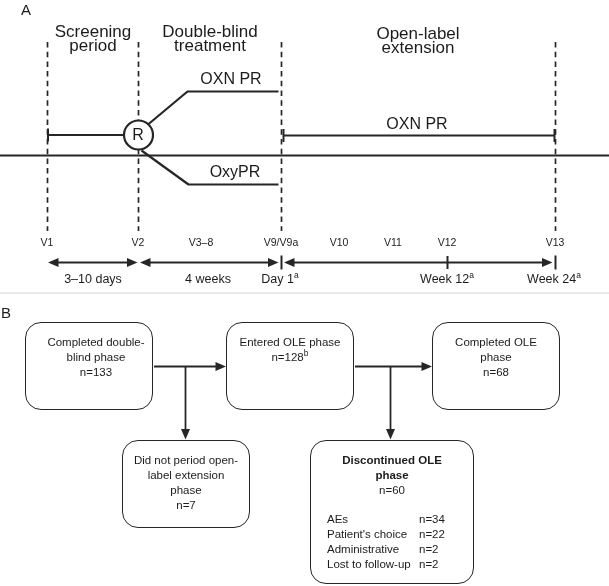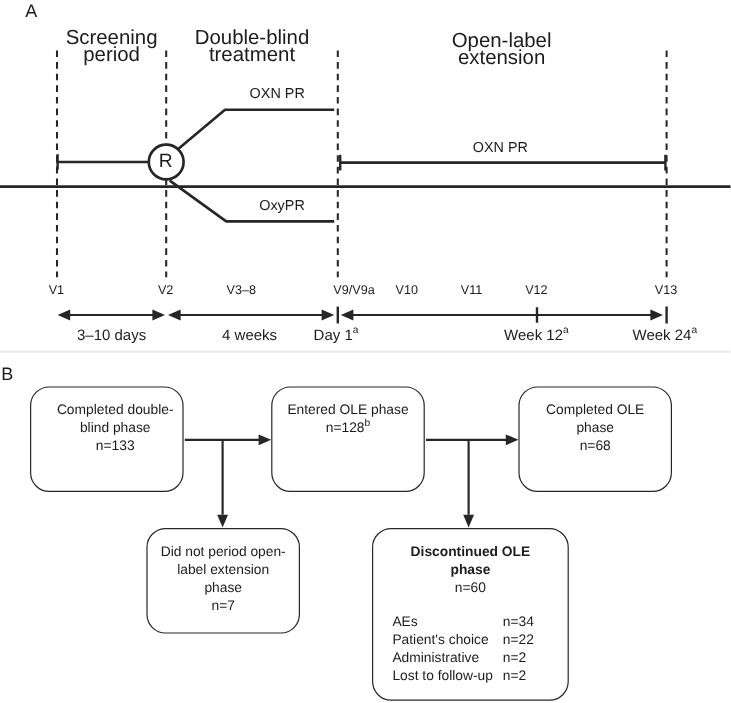--- a/index.html
+++ b/index.html
@@ -20,21 +20,21 @@
   }
   svg.linework { position: absolute; left: 0; top: 0; }
   .phase-label {
     font-size: 17px;
     line-height: 13.5px;
     text-align: center;
     transform: translateX(-50%);
     white-space: normal;
   }
   .arm-label {
-    font-size: 12px;
+    font-size: 16px;
     line-height: 13px;
     transform: translateX(-50%);
     white-space: nowrap;
   }
   .r-label {
     font-size: 16px;
     line-height: 16px;
     transform: translate(-50%, -50%);
   }
   .visit-label {
@@ -139,21 +139,21 @@
 
   <div class="abs arm-label" style="left:231px; top:72px;">OXN PR</div>
   <div class="abs arm-label" style="left:235px; top:165px;">OxyPR</div>
   <div class="abs arm-label" style="left:417px; top:117px;">OXN PR</div>
 
   <div class="abs r-label" style="left:138px; top:135px;">R</div>
 
   <div class="abs visit-label" style="left:47px;  top:236px;">V1</div>
   <div class="abs visit-label" style="left:138px; top:236px;">V2</div>
   <div class="abs visit-label" style="left:201px; top:236px;">V3–8</div>
-  <div class="abs visit-label" style="left:295px; top:236px;">V9/V9a</div>
+  <div class="abs visit-label" style="left:281px; top:236px;">V9/V9a</div>
   <div class="abs visit-label" style="left:339px; top:236px;">V10</div>
   <div class="abs visit-label" style="left:393px; top:236px;">V11</div>
   <div class="abs visit-label" style="left:447px; top:236px;">V12</div>
   <div class="abs visit-label" style="left:555px; top:236px;text-align:center;">V13</div>
 
   <div class="abs duration-label" style="left:93px; top:272px;"><span>3–10 days</span><sup></sup></div>
   <div class="abs duration-label" style="left:208px; top:272px;"><span>4 weeks</span><sup></sup></div>
   <div class="abs duration-label" style="left:280px; top:272px;"><span>Day 1</span><sup>a</sup></div>
   <div class="abs duration-label" style="left:447px; top:272px;"><span>Week 12</span><sup>a</sup></div>
   <div class="abs duration-label" style="left:554px; top:272px;"><span>Week 24</span><sup>a</sup></div>

